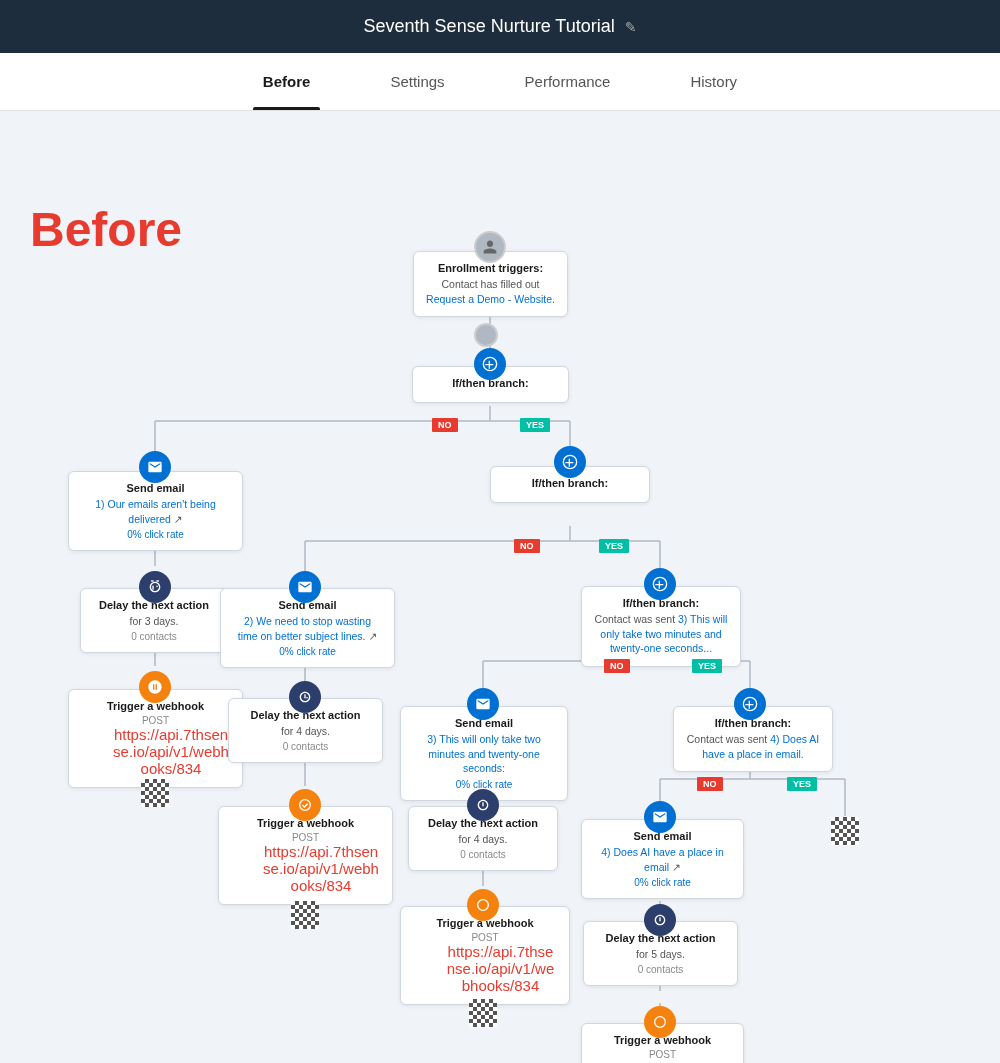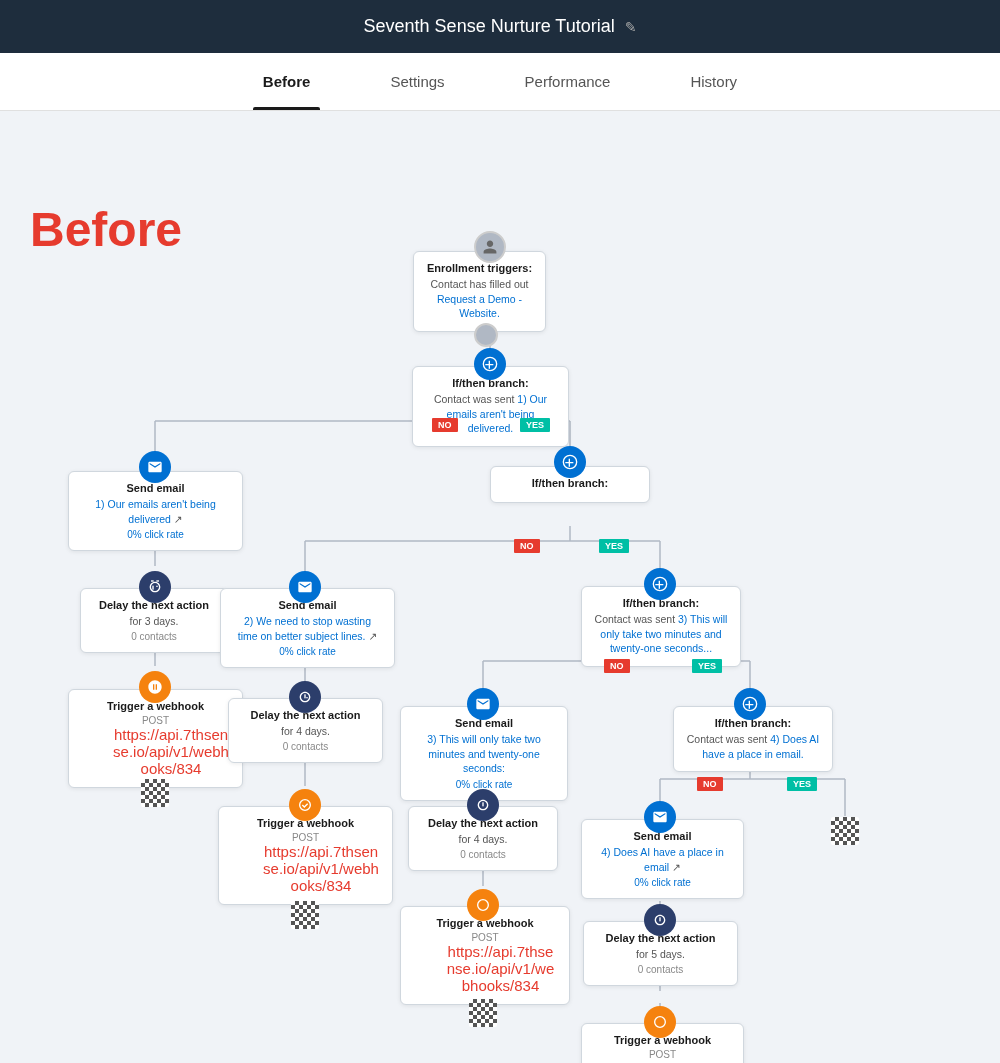--- a/index.html
+++ b/index.html
@@ -231,36 +231,35 @@
     <line x1="660" y1="965" x2="660" y2="990" stroke="#b0b8c4" stroke-width="1.5"></line>
 
     <line x1="845" y1="690" x2="845" y2="705" stroke="#b0b8c4" stroke-width="1.5"></line>
   </svg>
 
   <div class="circle-icon gray" style="left:474px; top:120px;">
     <svg width="16" height="16" viewBox="0 0 24 24" fill="#666">
         <path d="M12 12c2.7 0 4.8-2.1 4.8-4.8S14.7 2.4 12 2.4 7.2 4.5 7.2 7.2 9.3 12 12 12zm0 2.4c-3.2 0-9.6 1.6-9.6 4.8v2.4h19.2v-2.4c0-3.2-6.4-4.8-9.6-4.8z"></path>
       </svg>
   </div>
-  <div class="node" style="left:413px; top:140px; width:133px;">
+  <div class="node" style="left:413px; top:140px; width:155px;">
     <div class="node-title">Enrollment triggers:</div>
     <div class="node-text">Contact has filled out <span class="node-link">Request a Demo - Website.</span></div>
   </div>
 
   <div class="circle-icon gray" style="left:474px; top:212px; width:24px; height:24px;"></div>
 
   <div class="circle-icon blue" style="left:474px; top:237px;">
     <svg width="16" height="16" viewBox="0 0 24 24" fill="white">
         <path d="M17 12h-5V7h-2v5H5v2h5v5h2v-5h5z"></path>
         <circle cx="12" cy="12" r="10" fill="none" stroke="white" stroke-width="2"></circle>
       </svg>
   </div>
   <div class="node" style="left:412px; top:255px; width:157px;">
     <div class="node-title">If/then branch:</div>
-    <div class="node-text">Contact was sent <span class="node-link">1) Our emails aren't being delivered.</span></div>
   </div>
 
   <div class="badge badge-no" style="left:432px; top:307px;">NO</div>
 
   <div class="badge badge-yes" style="left:520px; top:307px;">YES</div>
 
   <div class="circle-icon blue" style="left:139px; top:340px;">
     <svg width="16" height="16" viewBox="0 0 24 24" fill="white">
         <path d="M20 4H4c-1.1 0-2 .9-2 2v12c0 1.1.9 2 2 2h16c1.1 0 2-.9 2-2V6c0-1.1-.9-2-2-2zm0 4l-8 5-8-5V6l8 5 8-5v2z"></path>
       </svg>

